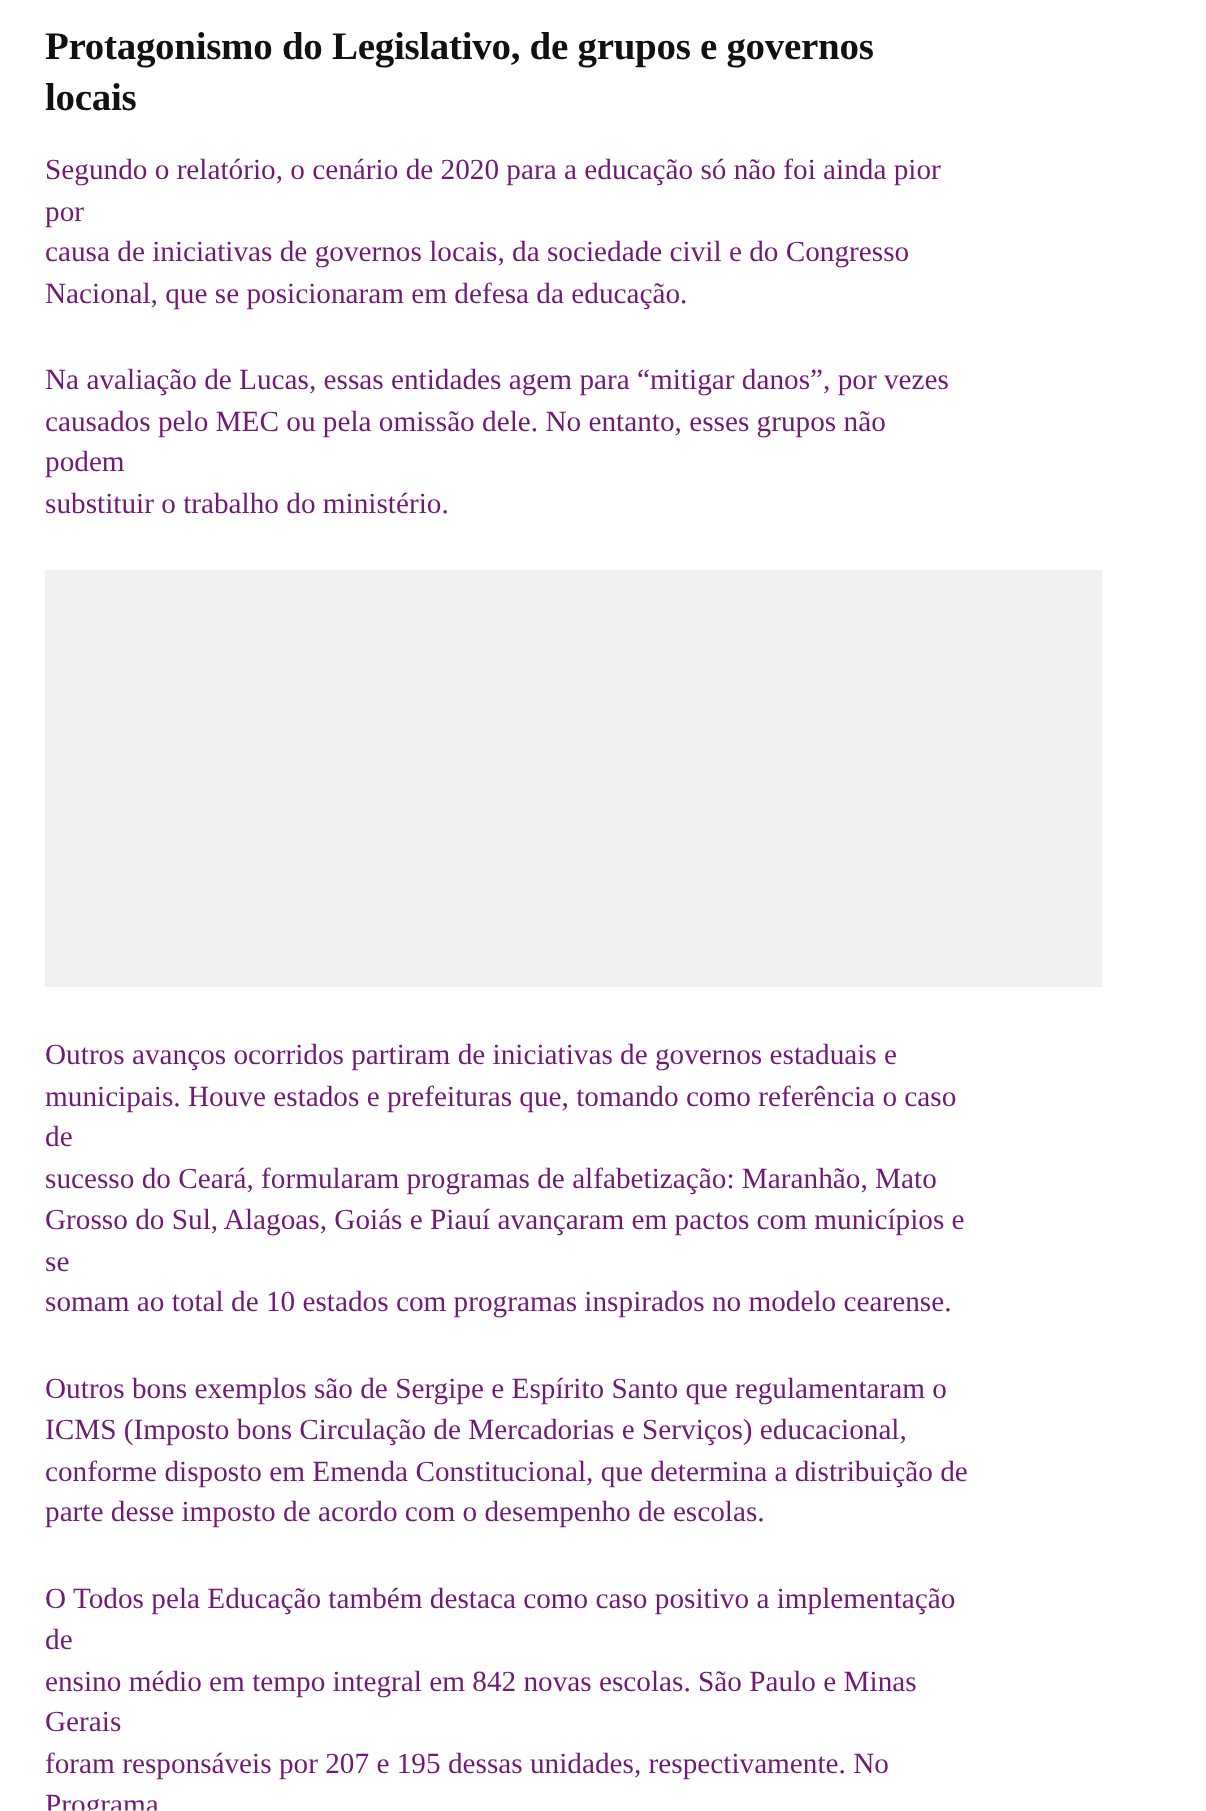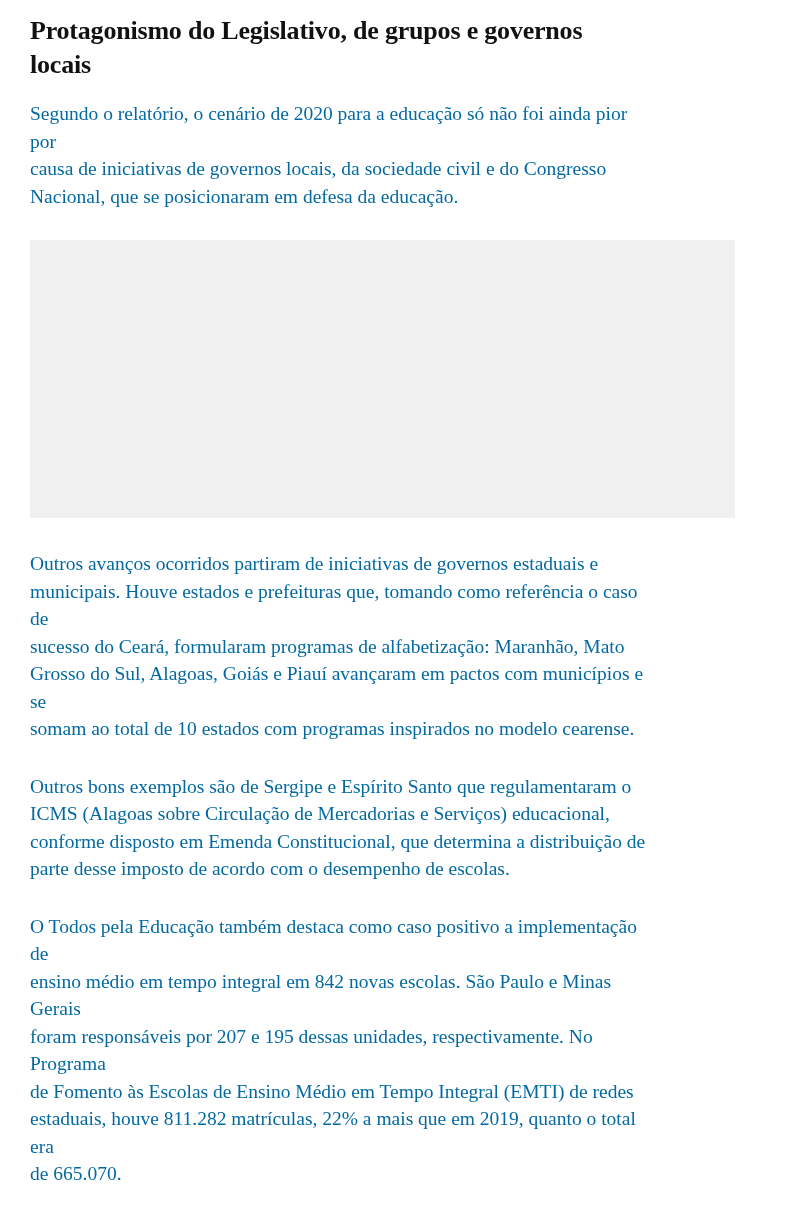--- a/index.html
+++ b/index.html
@@ -23,52 +23,55 @@
     font-weight: 700;
     color: #111111;
     letter-spacing: -0.2px;
     white-space: pre-line;
   }
   .body-text {
     margin: 0 0 30px 0;
     max-width: 745px;
     font-size: 19.5px;
     line-height: 27.5px;
-    color: #0369a1;
+    color: #701a75;
     white-space: pre-line;
   }
   .media-placeholder {
     width: 705px;
     height: 278px;
     margin: 0 0 32px 0;
     background: #f0f0f0;
   }
 </style>
 </head>
 <body>
 
 <main class="article">
   <h1 class="headline">Protagonismo do Legislativo, de grupos e governos locais</h1>
 
   <p class="body-text">Segundo o relatório, o cenário de 2020 para a educação só não foi ainda pior por
 causa de iniciativas de governos locais, da sociedade civil e do Congresso
 Nacional, que se posicionaram em defesa da educação.</p>
 
+  <p class="body-text">Na avaliação de Lucas, essas entidades agem para “mitigar danos”, por vezes
+causados pelo MEC ou pela omissão dele. No entanto, esses grupos não podem
+substituir o trabalho do ministério.</p>
 
   <div class="media-placeholder"></div>
 
 
   <p class="body-text">Outros avanços ocorridos partiram de iniciativas de governos estaduais e
 municipais. Houve estados e prefeituras que, tomando como referência o caso de
 sucesso do Ceará, formularam programas de alfabetização: Maranhão, Mato
 Grosso do Sul, Alagoas, Goiás e Piauí avançaram em pactos com municípios e se
 somam ao total de 10 estados com programas inspirados no modelo cearense.</p>
 
   <p class="body-text">Outros bons exemplos são de Sergipe e Espírito Santo que regulamentaram o
-ICMS (Alagoas sobre Circulação de Mercadorias e Serviços) educacional,
+ICMS (Imposto bons Circulação de Mercadorias e Serviços) educacional,
 conforme disposto em Emenda Constitucional, que determina a distribuição de
 parte desse imposto de acordo com o desempenho de escolas.</p>
 
   <p class="body-text">O Todos pela Educação também destaca como caso positivo a implementação de
 ensino médio em tempo integral em 842 novas escolas. São Paulo e Minas Gerais
 foram responsáveis por 207 e 195 dessas unidades, respectivamente. No Programa
 de Fomento às Escolas de Ensino Médio em Tempo Integral (EMTI) de redes
 estaduais, houve 811.282 matrículas, 22% a mais que em 2019, quanto o total era
 de 665.070.</p>
 </main>

